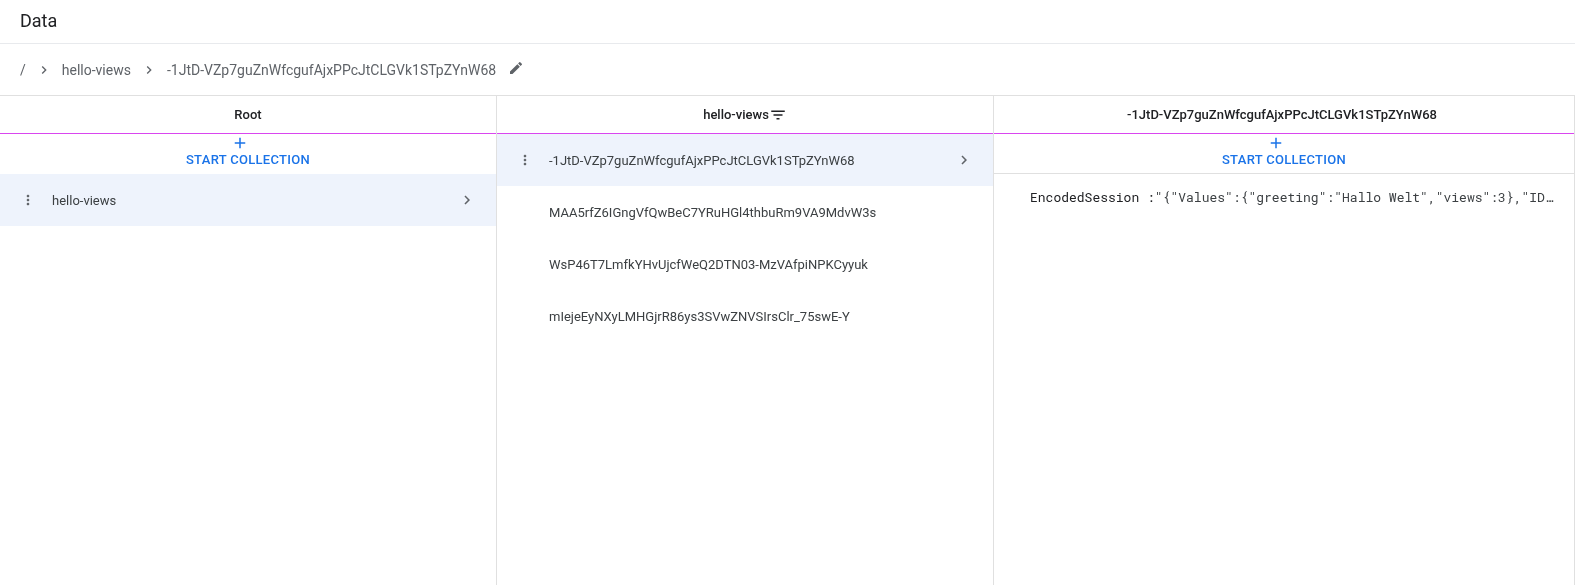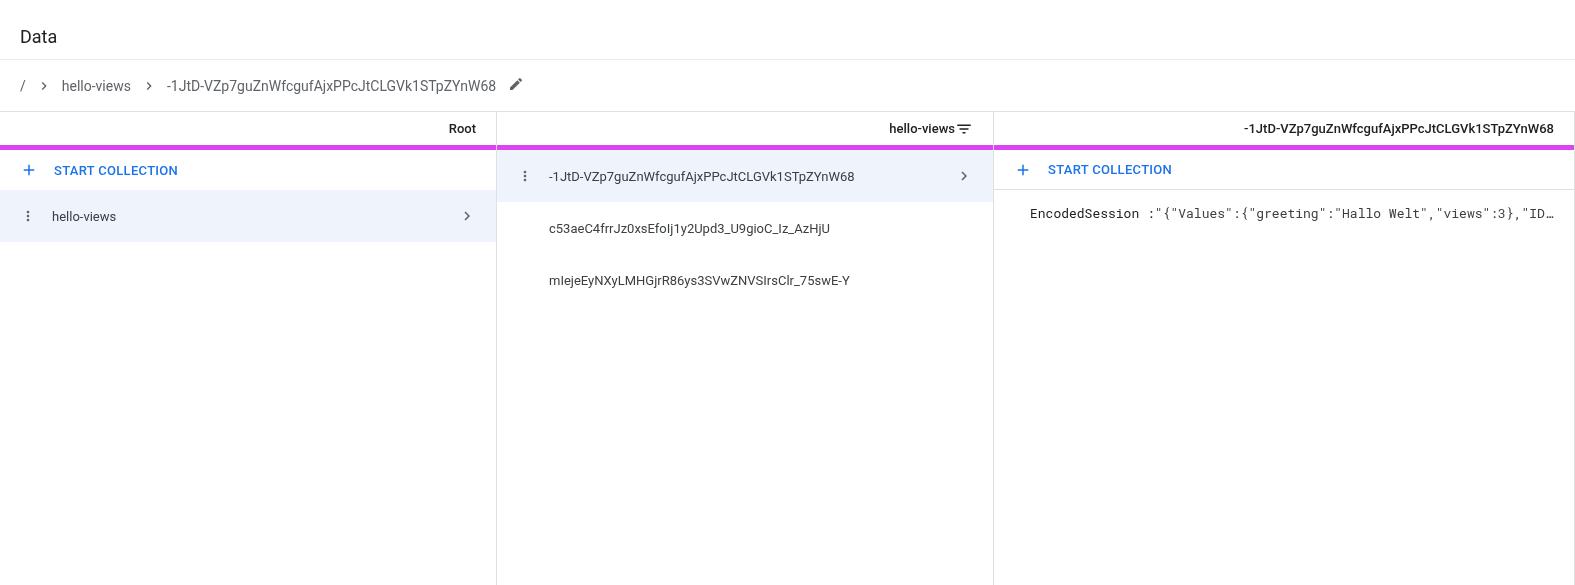--- a/index.html
+++ b/index.html
@@ -6,21 +6,20 @@
   body {
     font-family: Roboto, "Helvetica Neue", Arial, sans-serif;
     font-size: 13px;
     color: #202124;
     background: #fff;
     width: 1575px;
   }
   .header {
     padding: 10px 20px 12px;
     border-bottom: 1px solid #e8eaed;
-    margin-top: 16px;
   }
   .header h1 {
     font-size: 18px;
     font-weight: 400;
     color: #202124;
   }
   .breadcrumb {
     display: flex;
     align-items: center;
     padding: 16px 20px;
@@ -44,42 +43,43 @@
     display: flex;
     flex-direction: column;
     overflow: hidden;
   }
   .col1 { width: 497px; }
   .col2 { width: 497px; }
   .col3 { flex: 1; }
   .col-header {
     display: flex;
     align-items: center;
-    justify-content: flex-end;
+    justify-content: center;
     padding: 0 20px;
     height: 38px;
-    border-bottom: 5px solid #d946ef;
+    border-bottom: 1px solid #d946ef;
     font-weight: 500;
     font-size: 13px;
     color: #202124;
     white-space: nowrap;
     overflow: hidden;
     text-overflow: ellipsis;
   }
   .col3 .col-header { padding-left: 16px; }
   .action-row {
     display: flex;
     align-items: center;
     padding: 0 20px;
     height: 40px;
     color: #1a73e8;
     font-size: 13px;
     font-weight: 500;
     letter-spacing: 0.3px;
     cursor: pointer;
+    flex-direction: column;
   }
   .action-row .plus {
     margin-right: 16px;
     display: flex;
     align-items: center;
   }
   .list {
     flex: 1;
     overflow-y: auto;
   }
@@ -210,21 +210,27 @@
         <span class="chev">
           <svg width="18" height="18" viewBox="0 0 24 24" fill="#5f6368">
               <path d="M8.59 16.59L13.17 12 8.59 7.41 10 6l6 6-6 6z"></path>
             </svg>
         </span>
       </div>
       <div class="list-item">
         <span class="more">
             <svg width="16" height="16"></svg>
           </span>
-        <span class="label">c53aeC4frrJz0xsEfoIj1y2Upd3_U9gioC_Iz_AzHjU</span>
+        <span class="label">MAA5rfZ6IGngVfQwBeC7YRuHGl4thbuRm9VA9MdvW3s</span>
+      </div>
+      <div class="list-item">
+        <span class="more">
+            <svg width="16" height="16"></svg>
+          </span>
+        <span class="label">WsP46T7LmfkYHvUjcfWeQ2DTN03-MzVAfpiNPKCyyuk</span>
       </div>
       <div class="list-item">
         <span class="more">
             <svg width="16" height="16"></svg>
           </span>
         <span class="label">mIejeEyNXyLMHGjrR86ys3SVwZNVSIrsClr_75swE-Y</span>
       </div>
     </div>
   </div>
 

